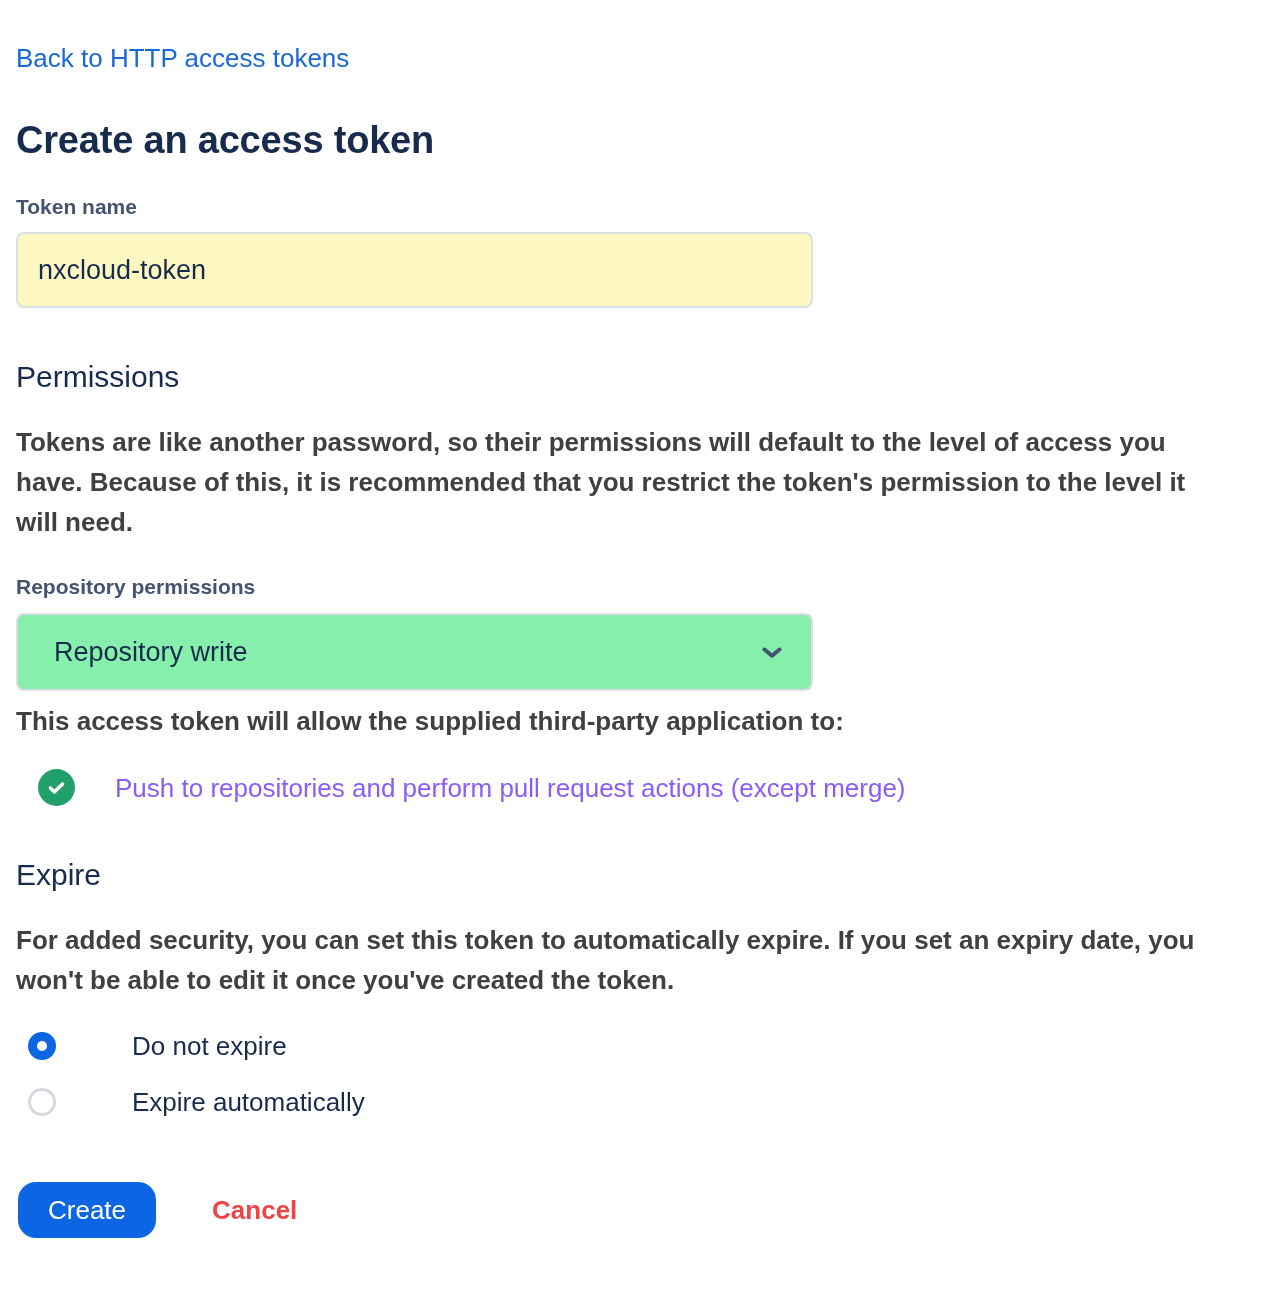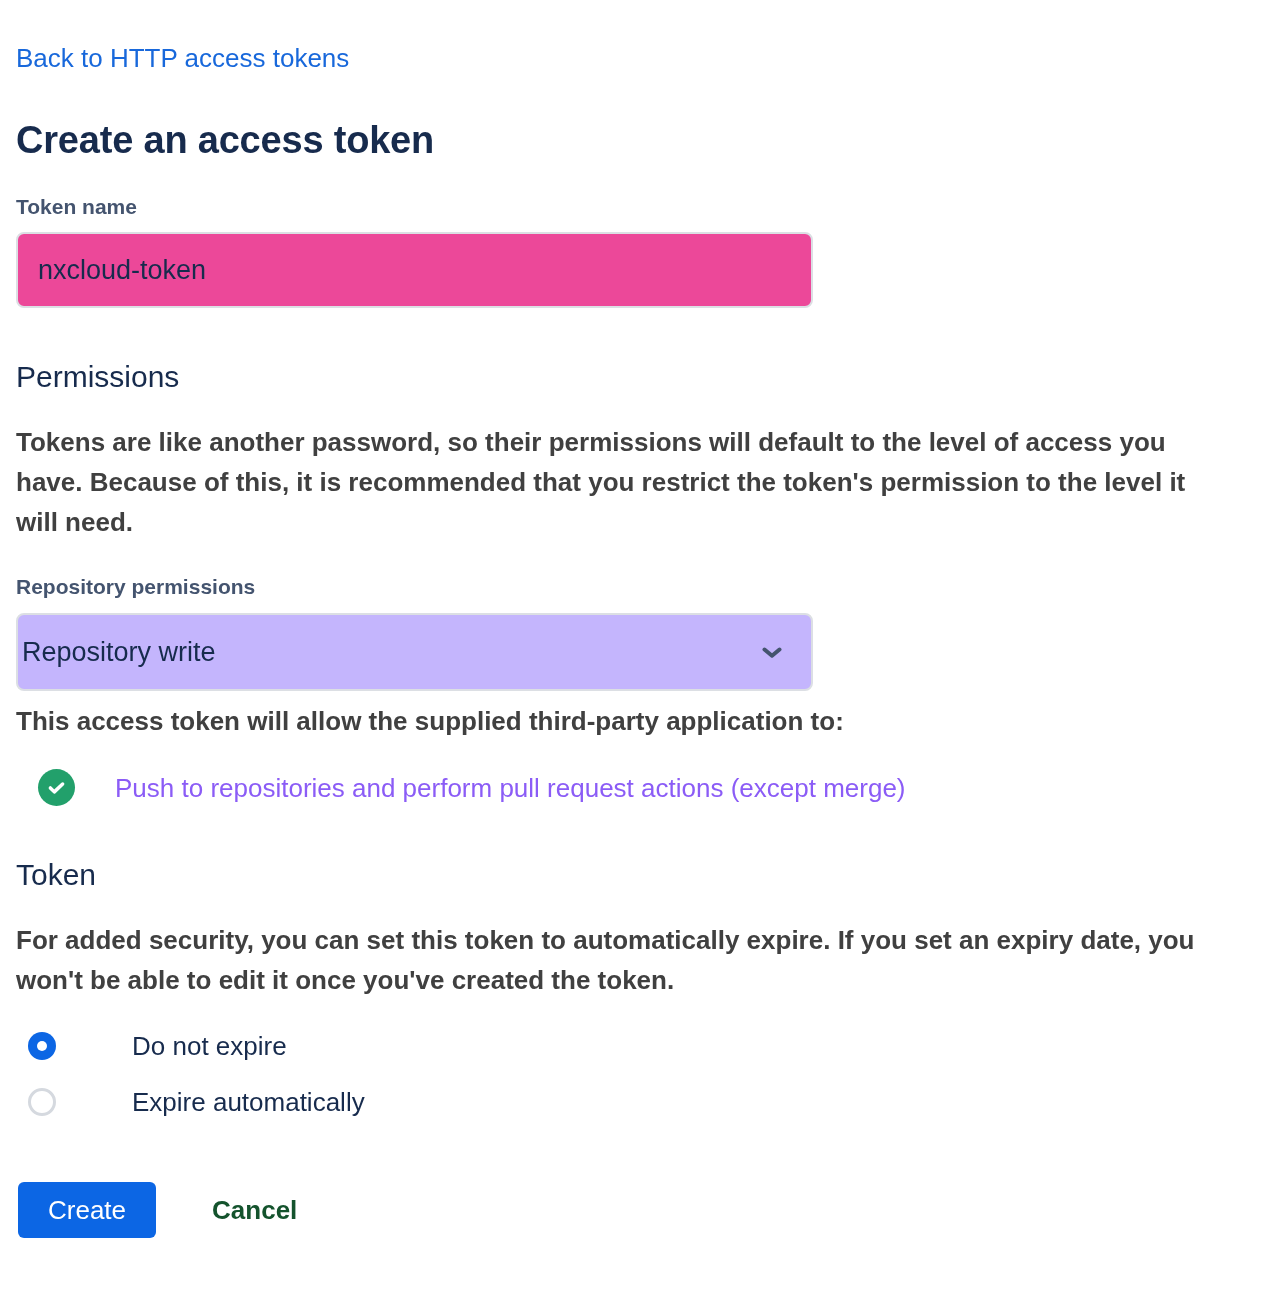--- a/index.html
+++ b/index.html
@@ -42,21 +42,21 @@
   input.text-input {
     margin-top: 13px;
     width: 797px;
     height: 76px;
     border: 2px solid #dcdfe4;
     border-radius: 8px;
     padding: 0 20px;
     font-family: "Liberation Sans", "DejaVu Sans", sans-serif;
     font-size: 27px;
     color: #172b4d;
-    background: #ec4899;
+    background: #fef9c3;
     outline: none;
   }
   h2.section-heading {
     margin-top: 52px;
     font-size: 30px;
     font-weight: 500;
     color: #172b4d;
     line-height: 34px;
   }
   p.body-text {
@@ -66,25 +66,25 @@
     color: #404040;
     line-height: 40px;
     max-width: 1212px;
   }
   .select-box {
     margin-top: 14px;
     width: 797px;
     height: 78px;
     border: 2px solid #dcdfe4;
     border-radius: 8px;
-    background: #c4b5fd;
+    background: #86efac;
     display: flex;
     align-items: center;
     justify-content: space-between;
-    padding: 0 24px 0 4px;
+    padding: 0 24px 0 36px;
     cursor: pointer;
   }
   .select-box .select-value {
     font-size: 27px;
     color: #172b4d;
   }
   .capability-list {
     list-style: none;
     margin-top: 28px;
   }
@@ -153,31 +153,31 @@
     margin-left: 2px;
     display: flex;
     align-items: center;
   }
   button.primary-button {
     height: 56px;
     padding: 0 30px;
     background: #0c66e4;
     color: #ffffff;
     border: none;
-    border-radius: 6px;
+    border-radius: 18px;
     font-family: "Liberation Sans", "DejaVu Sans", sans-serif;
     font-size: 26px;
     font-weight: 500;
     cursor: pointer;
   }
   a.cancel-link {
     margin-left: 56px;
     font-size: 26px;
     font-weight: 600;
-    color: #14532d;
+    color: #ef4444;
     text-decoration: none;
     cursor: pointer;
   }
 </style>
 </head>
 <body>
 
 <div class="page">
 
   <a class="back-link" href="#">Back to HTTP access tokens</a>
@@ -209,21 +209,21 @@
     <li class="capability-item">
       <span class="check-circle">
         <svg width="21" height="21" viewBox="0 0 24 24" fill="none">
           <path d="M5 12.5l4.5 4.5L19 8" stroke="#ffffff" stroke-width="4" stroke-linecap="round" stroke-linejoin="round"></path>
         </svg>
       </span>
       <span class="capability-text">Push to repositories and perform pull request actions (except merge)</span>
     </li>
   </ul>
 
-  <h2 class="section-heading expiry-heading">Token</h2>
+  <h2 class="section-heading expiry-heading">Expire</h2>
 
   <p class="body-text">For added security, you can set this token to automatically expire. If you set an expiry date, you won't be able to edit it once you've created the token.</p>
 
   <div class="radio-group">
     <div class="radio-row">
       <span class="radio-circle selected"></span>
       <span class="radio-label">Do not expire</span>
     </div>
     <div class="radio-row">
       <span class="radio-circle"></span>

